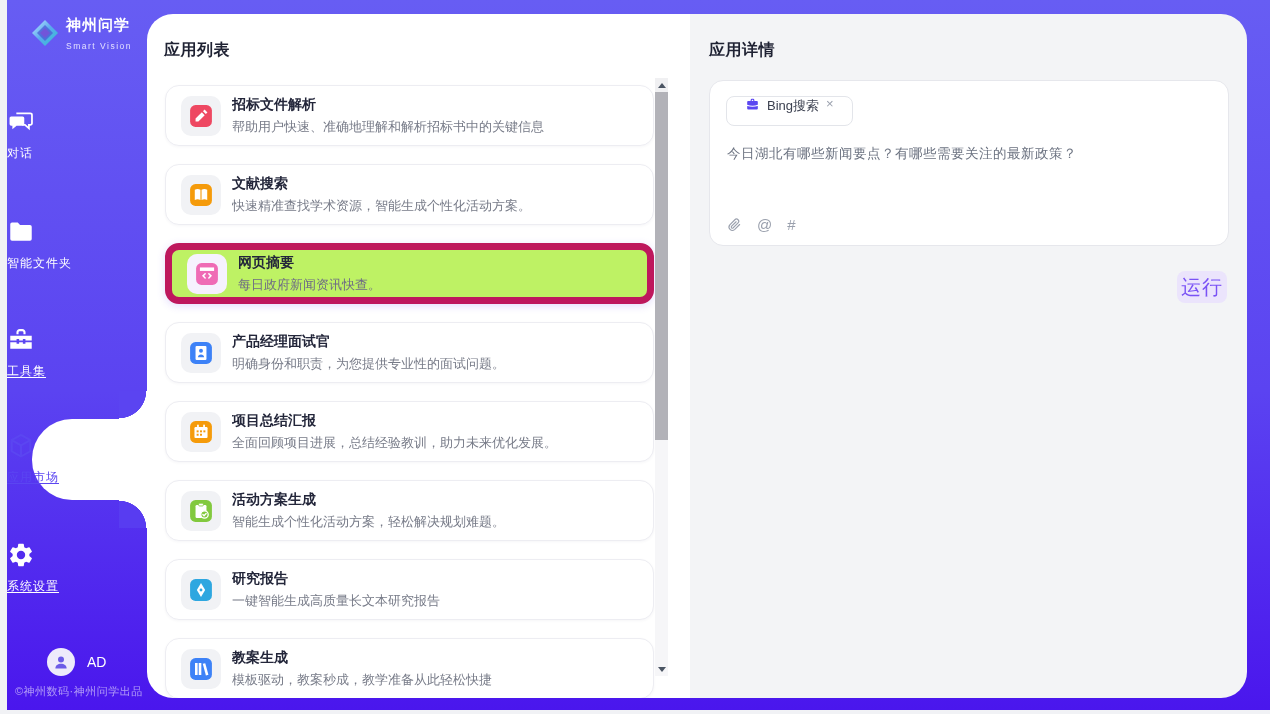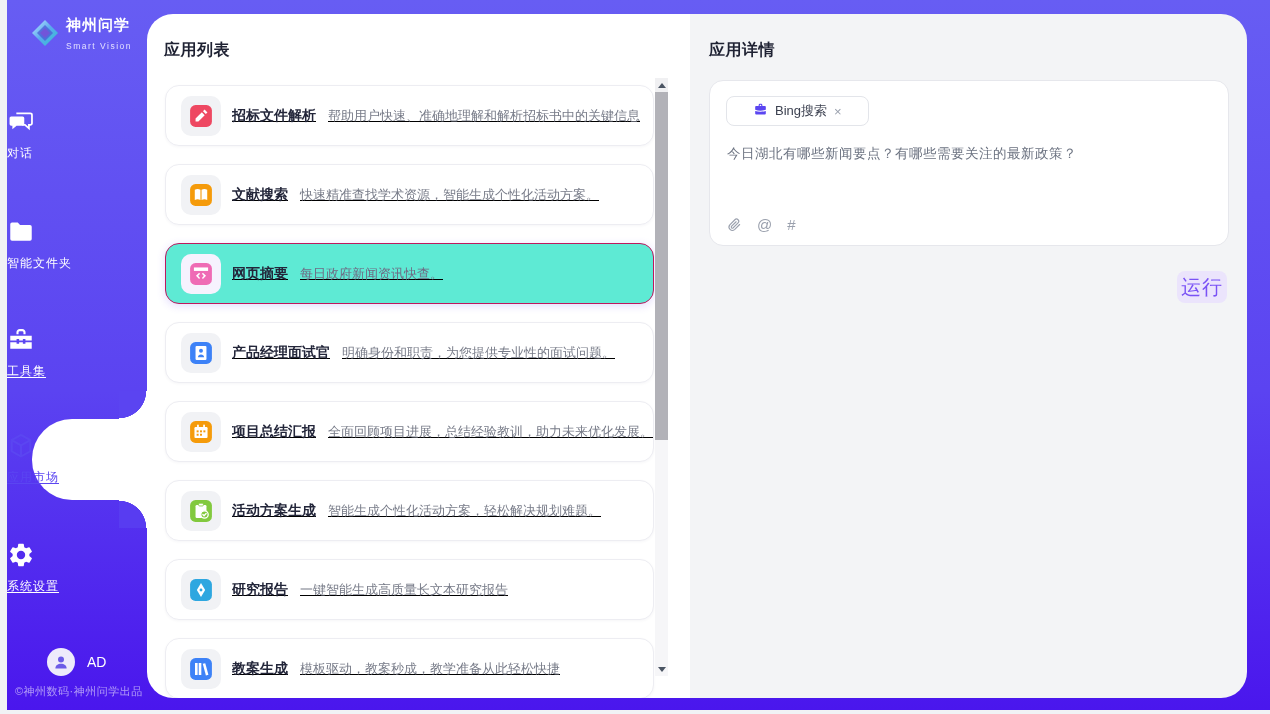--- a/index.html
+++ b/index.html
@@ -41,41 +41,41 @@
   .detail-col { position:absolute; left:543px; top:0; width:557px; height:684px;
     background:#f3f4f6; border-radius:0 26px 26px 0; }
   .panel-title { position:absolute; font-size:16px; font-weight:bold; color:#1f2233; letter-spacing:0.5px; }
   .list-col .panel-title { left:17px; top:26px; }
   .detail-col .panel-title { left:19px; top:26px; }
   .cards { position:absolute; left:18px; top:71px; width:489px; }
   .card { position:relative; width:489px; height:61px; margin-bottom:18px;
     background:#ffffff; border:1px solid #ededf2; border-radius:14px;
     display:flex; align-items:center; padding-left:15px; cursor:pointer;
     box-shadow:0 1px 3px rgba(35,30,80,0.04); }
-  .card.selected { background:#5eead4; border:1px solid #be185d; box-shadow:0 2px 8px rgba(102,68,245,0.18); }
+  .card.selected { background:#bef264; border:7px solid #be185d; box-shadow:0 2px 8px rgba(102,68,245,0.18); }
   .card-icon-wrap { width:40px; height:40px; border-radius:10px; background:#f1f2f5;
     display:flex; align-items:center; justify-content:center; flex:0 0 auto; }
   .card.selected .card-icon-wrap { background:#f6f2fe; }
-  .card-texts { margin-left:11px; display:flex; flex-direction:row; gap:12px; overflow:hidden;text-decoration:underline; }
+  .card-texts { margin-left:11px; display:flex; flex-direction:column; gap:4px; overflow:hidden; }
   .card-title { font-size:14px; font-weight:bold; color:#23263a; }
   .card-desc { font-size:13px; color:#777b88; white-space:nowrap; }
   .card.selected .card-desc { color:#6f6c85; }
   
   .scrollbar { position:absolute; left:508px; top:64px; width:13px; height:598px; background:#f6f6f8; }
   .sb-btn { position:absolute; left:0; width:13px; height:14px; background:#f0f0f2; display:flex; align-items:center; justify-content:center; cursor:pointer; }
   .sb-btn.up { top:0; }
   .sb-btn.down { bottom:0; background:transparent; }
   .tri-up { width:0; height:0; border-left:4px solid transparent; border-right:4px solid transparent; border-bottom:5px solid #4b5563; }
   .tri-down { width:0; height:0; border-left:4px solid transparent; border-right:4px solid transparent; border-top:5px solid #4b5563; }
   .sb-thumb { position:absolute; left:0; top:14px; width:13px; height:348px; background:#b2b2b8; cursor:pointer; }
   
   .input-card { position:absolute; left:19px; top:66px; width:520px; height:166px;
     background:#ffffff; border:1px solid #e6e7ec; border-radius:14px; }
-  .tool-tag { position:absolute; left:16px; top:15px; height:30px; display:inline-flex; align-items:center;
-    gap:7px; padding:0 26px; border:1px solid #e3e5ea; border-radius:8px; background:#fff; cursor:pointer; }
+  .tool-tag { position:absolute; left:16px; top:15px; height:30px; display:inline-flex; 
+    gap:7px; padding:0 18px; border:1px solid #e3e5ea; border-radius:8px; background:#fff; cursor:pointer; }
   .tool-tag .tag-label { font-size:13px; color:#3c4150; }
   .tool-tag .tag-close { font-size:13px; color:#9aa0ad; cursor:pointer; line-height:1; }
   .query-text { position:absolute; left:17px; top:64px; width:486px; font-size:13.5px; color:#6b7280; letter-spacing:0.5px; cursor:text; }
   .attach-row { position:absolute; left:17px; bottom:12px; display:flex; align-items:center; gap:15px; }
   .attach-ic { color:#9aa0ad; font-size:15px; cursor:pointer; display:flex; align-items:center; }
   .run-btn { position:absolute; right:20px; top:257px; width:50px; height:32px;
     background:#ebe4fc; color:#7a52f5; font-size:20px; border:none; border-radius:8px;
     cursor:pointer; font-family:inherit; letter-spacing:1px; }
 </style>
 </head>

